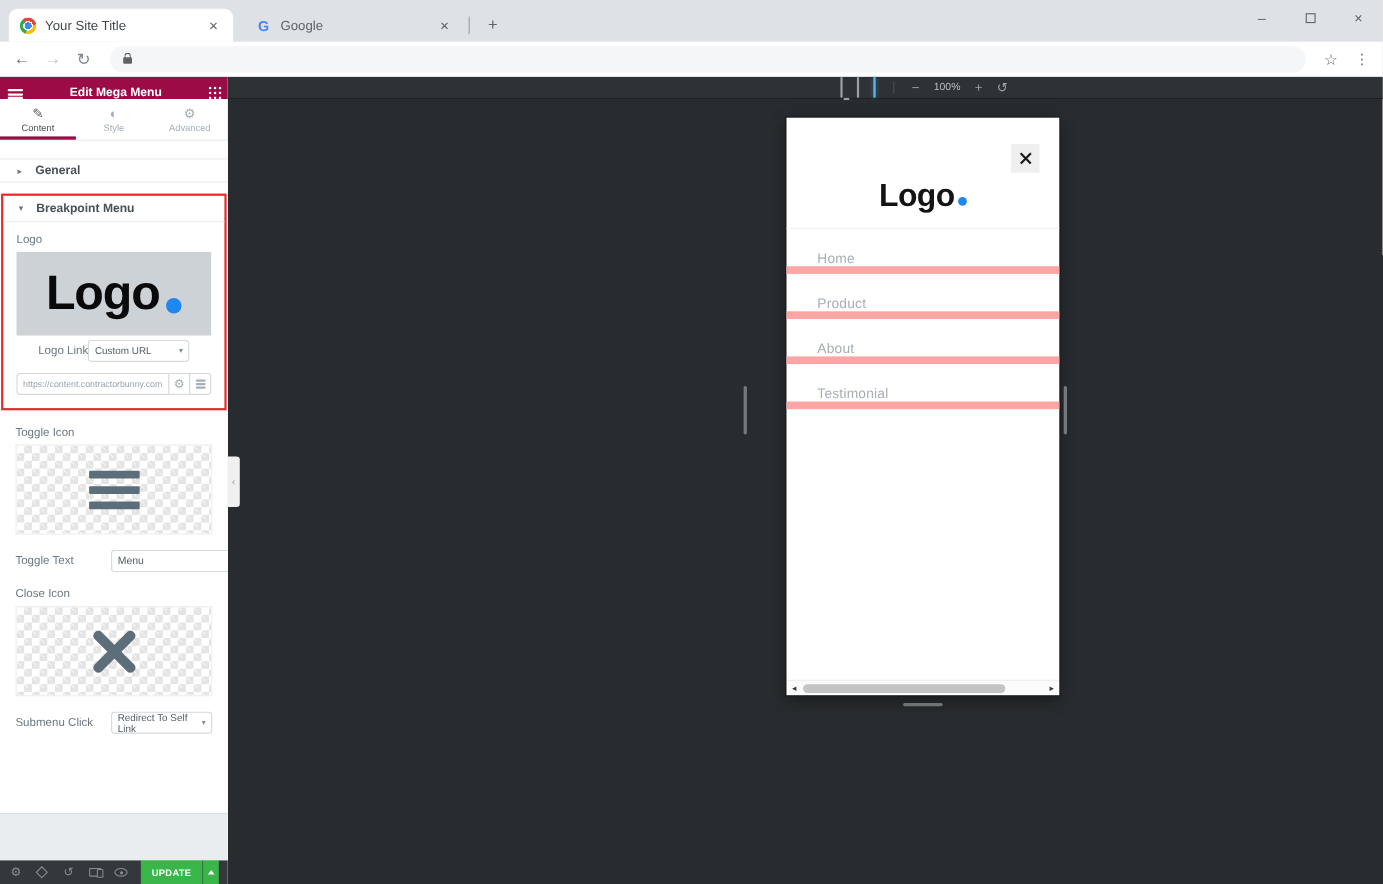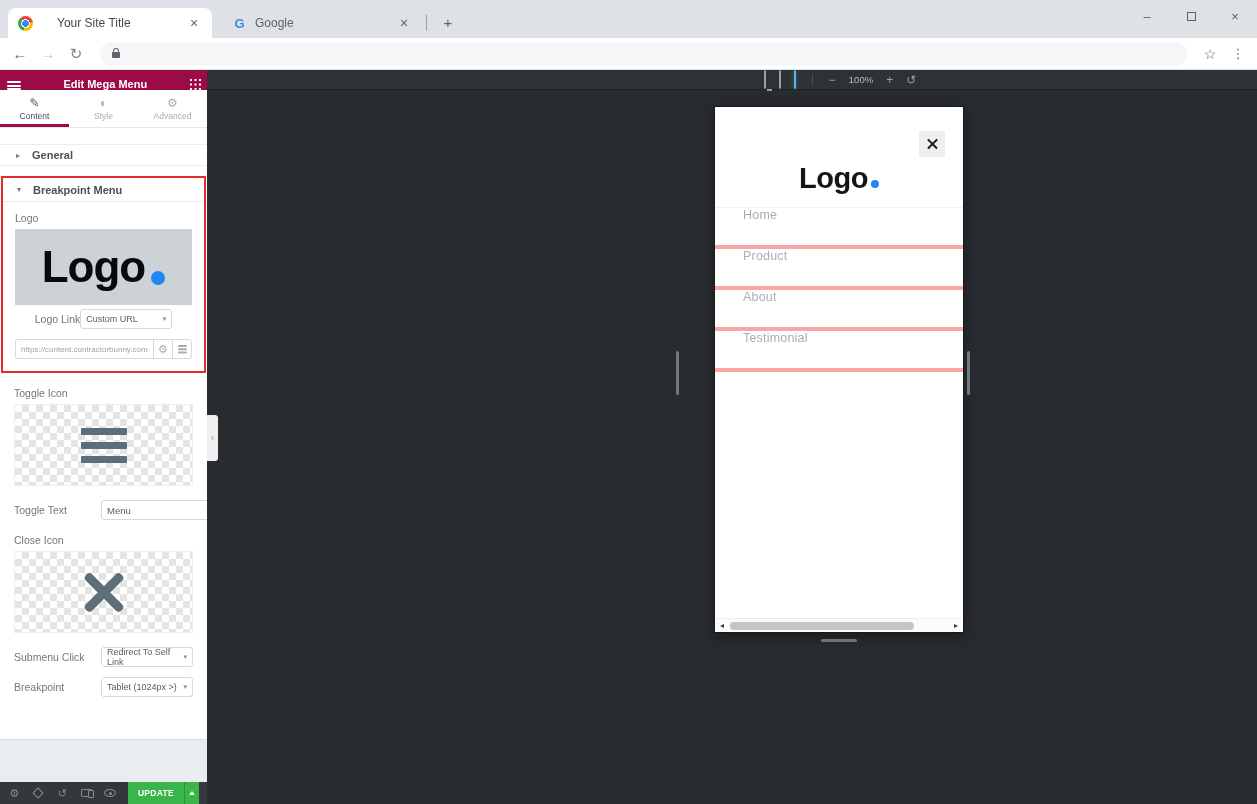--- a/index.html
+++ b/index.html
@@ -2,21 +2,21 @@
 <html><head>
 <meta charset="utf-8">
 <style>
   * { margin:0; padding:0; box-sizing:border-box; }
   html,body { width:1257px; height:804px; font-family:"Liberation Sans", sans-serif; background:#fff; overflow:hidden; }
   .screen { position:relative; width:1257px; height:804px; }
 
   
   .tabstrip { position:absolute; left:0; top:0; width:100%; height:38px; background:#dee1e6; }
   .tab { position:absolute; top:8px; height:30px; display:flex; align-items:center; padding:0 10px; font-size:12px; color:#45494d; }
-  .tab.active { left:8px; width:204px; background:#fff; border-radius:8px 8px 0 0;gap:16px; }
+  .tab.active { left:8px; width:204px; background:#fff; border-radius:8px 8px 0 0; }
   .tab.inactive { left:222px; width:200px; color:#5f6368; }
   .tab-title { flex:1; margin-left:8px; white-space:nowrap; overflow:hidden; }
   .tab-close { font-size:14px; color:#5f6368; width:16px; text-align:center; border-radius:50%; }
   .favicon-chrome { width:15px; height:15px; border-radius:50%; flex:0 0 auto;
      background: radial-gradient(circle,#4285f4 0 3.2px,#fff 3.2px 4.4px,rgba(0,0,0,0) 4.4px),
                  conic-gradient(from -40deg,#ea4335 0 33%,#fbbc05 0 66%,#34a853 0 100%); }
   .favicon-g { width:15px; height:15px; font-weight:bold; font-size:13px; color:#4285f4; text-align:center; line-height:15px; flex:0 0 auto; }
   .tab-divider { position:absolute; left:426px; top:15px; width:1px; height:16px; background:#9aa0a6; }
   .newtab-btn { position:absolute; left:436px; top:11px; width:24px; height:24px; font-size:15px; color:#5f6368; text-align:center; line-height:23px; border-radius:50%; }
   .win-controls { position:absolute; right:0; top:0; height:32px; display:flex; align-items:center; }
@@ -126,21 +126,21 @@
   
   .device { position:absolute; left:508px; top:37px; width:248px; height:525px; background:#fff; box-shadow:0 0 0 1px #17191c, 0 4px 14px rgba(0,0,0,.4); }
   .dev-close { position:absolute; top:24px; right:18px; width:26px; height:26px; background:#efefef; }
   .dev-close::before, .dev-close::after { content:""; position:absolute; left:6.5px; top:12px; width:13px; height:1.8px; background:#1b1b1b; }
   .dev-close::before { transform:rotate(45deg); }
   .dev-close::after { transform:rotate(-45deg); }
   .dev-logo { position:absolute; top:55px; left:0; right:0; text-align:center; }
   .dev-logo .word { font-size:29px; font-weight:800; color:#141414; letter-spacing:-.5px; }
   .dev-logo .dot { display:inline-block; width:8px; height:8px; border-radius:50%; background:#1e88f0; margin-left:3px; }
   .dev-menu { position:absolute; top:100px; left:0; right:0; border-top:1px solid #f1f1f1; }
-  .dev-item { height:41px; display:flex; align-items:flex-start; padding-left:28px; font-size:12.5px; color:#a9aeb5; border-bottom:4px solid #fca5a5; letter-spacing:.2px; }
+  .dev-item { height:41px; display:flex; align-items:flex-end; padding-left:28px; font-size:12.5px; color:#a9aeb5; border-bottom:7px solid #fca5a5; letter-spacing:.2px; }
   .book-ico { width:14px; height:11px; position:relative; margin-right:9px; }
   .book-ico::before { content:""; position:absolute; left:0; top:0.5px; width:6.5px; height:10px; background:#3a41d8; border-radius:1.5px 0 0 1.5px; transform:skewY(-7deg); }
   .book-ico::after { content:""; position:absolute; right:0; top:0.5px; width:6.5px; height:10px; background:#5b63ef; border-radius:0 1.5px 1.5px 0; transform:skewY(7deg); }
   .badge { position:relative; margin-left:13px; background:#0c0c0c; color:#fff; font-size:7px; font-weight:bold; padding:3.5px 8px; border-radius:2px; letter-spacing:.2px; }
   .badge::before { content:""; position:absolute; left:-2.5px; top:50%; width:6px; height:6px; background:#0c0c0c; transform:translateY(-50%) rotate(45deg); border-radius:1px; }
   .dev-hscroll { position:absolute; left:1px; right:1px; bottom:1px; height:13px; background:#fbfbfb; border-top:1px solid #ededed; }
   .hs-arrow { position:absolute; top:0; width:12px; height:12px; color:#3c3c3c; font-size:8px; line-height:13px; text-align:center; }
   .hs-arrow.left { left:0; }
   .hs-arrow.right { right:0; }
   .hs-thumb { position:absolute; left:14px; top:2.5px; width:184px; height:8px; background:#c4c4c4; border-radius:4px; }
@@ -274,27 +274,20 @@
         </div>
 
         <div class="inline-ctl">
           <span class="ctl-label">Submenu Click</span>
           <div class="select">
             <span>Redirect To Self Link</span>
             <span class="sel-caret">▾</span>
           </div>
         </div>
 
-        <div class="inline-ctl tight">
-          <span class="ctl-label">Breakpoint</span>
-          <div class="select">
-            <span>Tablet (1024px &gt;)</span>
-            <span class="sel-caret">▾</span>
-          </div>
-        </div>
 
 
         <div class="panel-fill"></div>
       </div>
 
       <div class="panel-footer">
         <span class="f-icon">
             <span>⚙</span>
           </span>
         <span class="f-icon">

